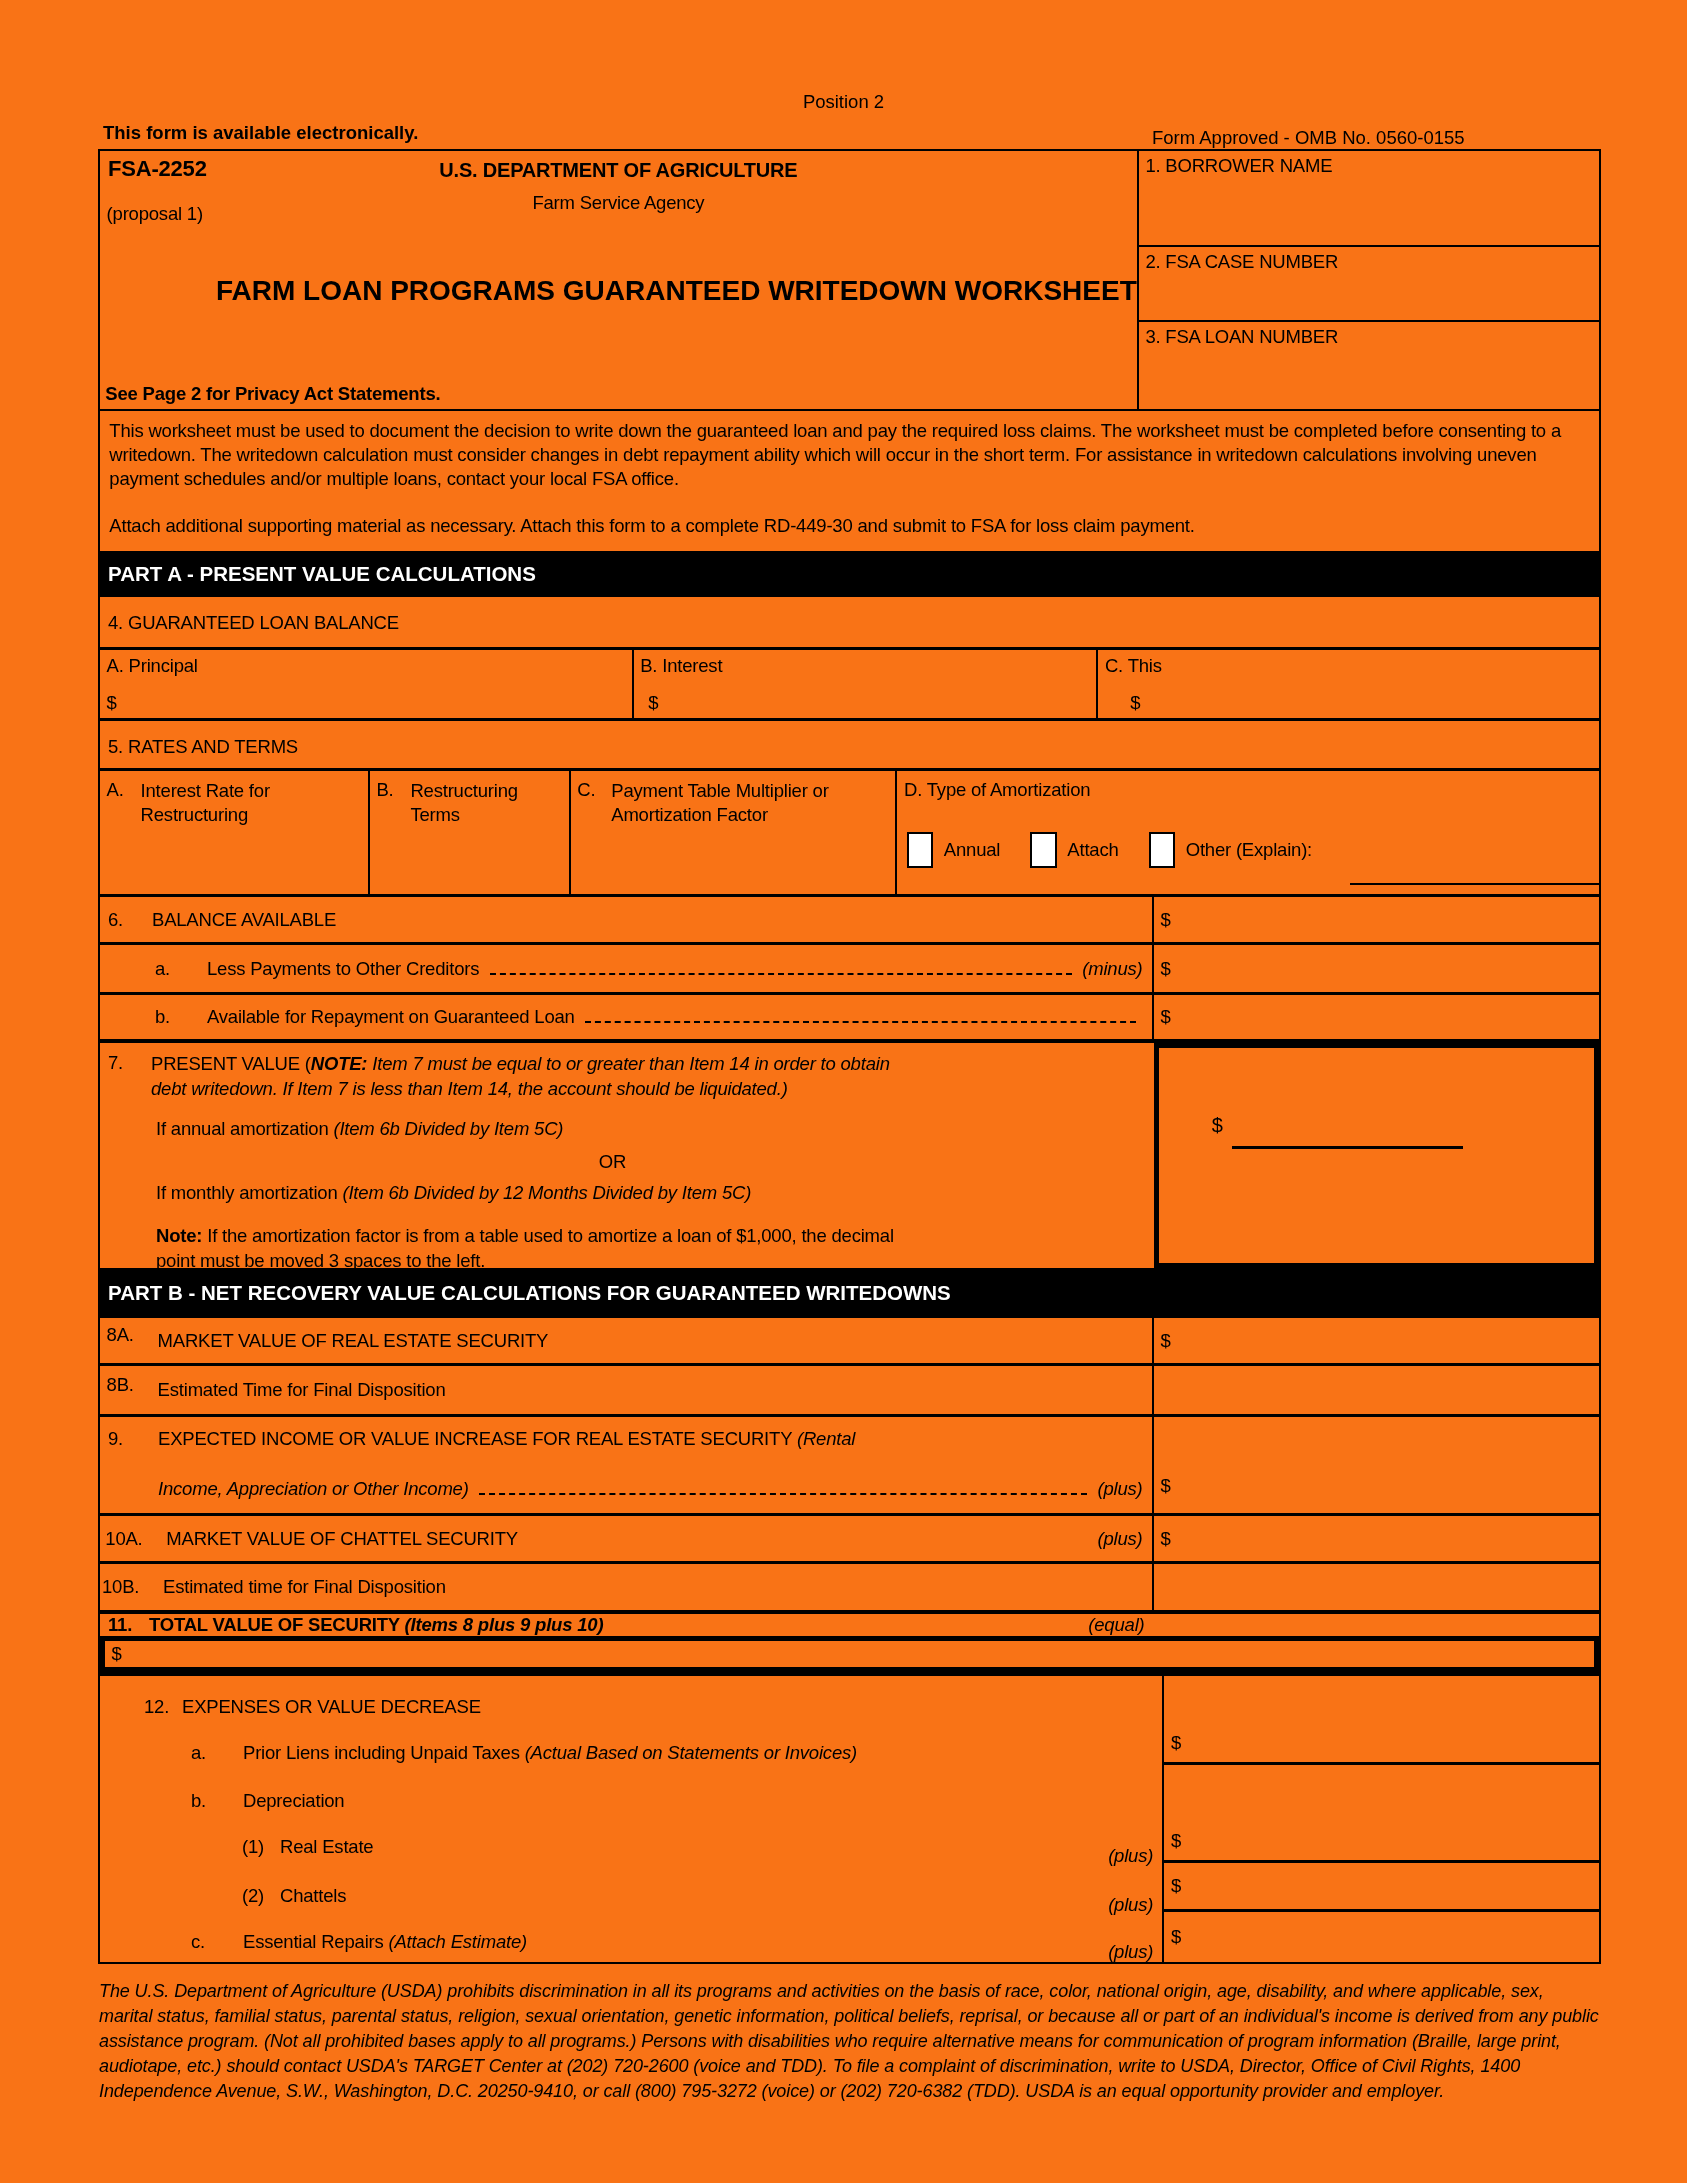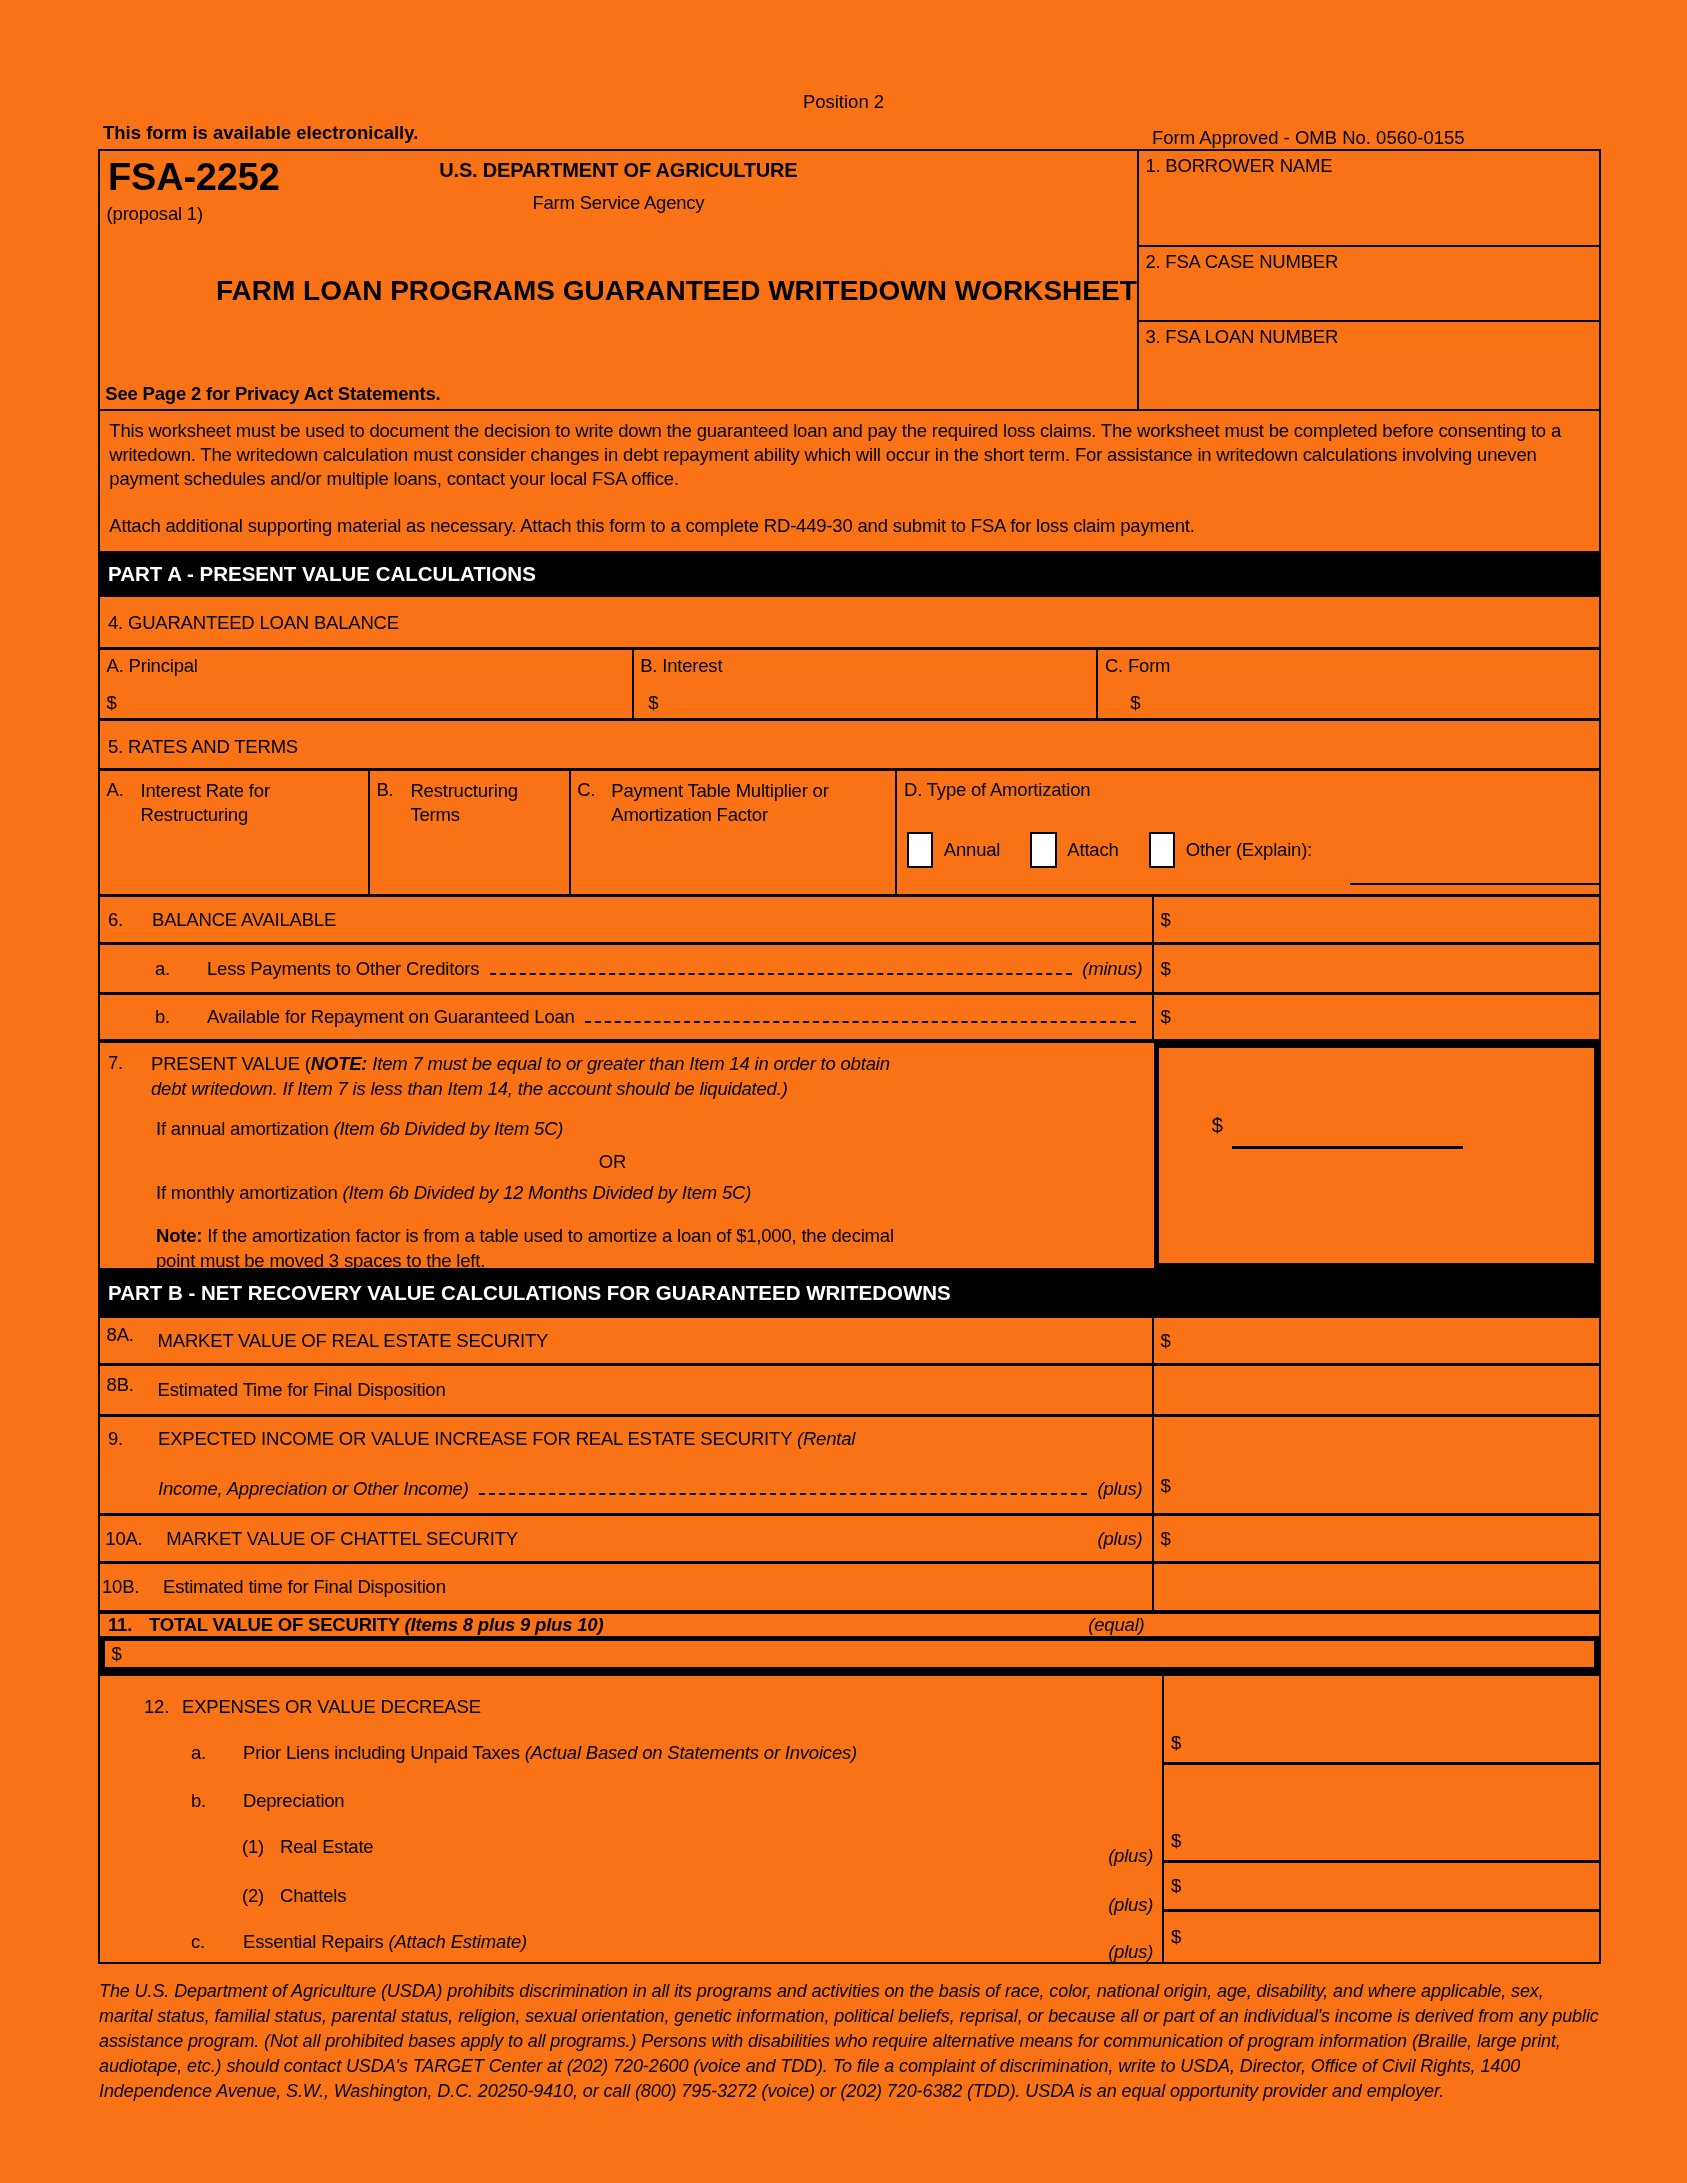--- a/index.html
+++ b/index.html
@@ -7,21 +7,21 @@
         font-family:"Liberation Sans","DejaVu Sans",sans-serif;font-size:18.5px;overflow:hidden;}
   .page *{box-sizing:border-box;}
   .top-pos{position:absolute;top:91px;left:0;width:1687px;text-align:center;}
   .top-note{position:absolute;top:122px;left:103px;font-weight:bold;}
   .top-omb{position:absolute;top:127px;left:1152px;}
   .form{position:absolute;left:98px;top:149px;width:1503px;border:2.6px solid #000;letter-spacing:-0.2px;}
   
   .hdr{display:flex;height:260px;border-bottom:2px solid #000;}
   .hdr-left{position:relative;width:69.3%;border-right:2px solid #000;}
   .hdr-right{flex:1;display:flex;flex-direction:column;}
-  .form-number{position:absolute;top:5.3px;left:8px;font-size:38px;font-weight:bold;}
+  .form-number{position:absolute;top:5.3px;left:8px;font-size:22px;font-weight:bold;}
   .proposal{position:absolute;top:52px;left:6.6px;}
   .dept{position:absolute;top:8px;left:0;right:0;text-align:center;font-weight:bold;font-size:20px;}
   .agency{position:absolute;top:41px;left:0;right:0;text-align:center;}
   .form-title{position:absolute;top:124px;left:0;right:0;text-align:right;font-weight:bold;font-size:28px;letter-spacing:0;}
   .privacy{position:absolute;bottom:4px;left:5.3px;font-weight:bold;}
   .idbox{padding:4px 6.6px;border-bottom:2px solid #000;}
   .idbox.last{border-bottom:none;flex:1;}
   
   .intro{height:140px;padding:8px 13.2px 0 9.3px;}
   .intro p{margin:0;line-height:24px;max-width:1475px;}
@@ -130,21 +130,21 @@
     <div class="abc" style="height:71px;border-bottom:3.3px solid #000;">
       <div class="abc-cell" style="width:35.6%;">
         <div class="abc-label">A. Principal</div>
         <div class="abc-dollar" style="left:6.6px;">$</div>
       </div>
       <div class="abc-cell" style="width:31%;">
         <div class="abc-label">B. Interest</div>
         <div class="abc-dollar" style="left:14.6px;">$</div>
       </div>
       <div class="abc-cell last" style="width:33.4%;">
-        <div class="abc-label">C. Form</div>
+        <div class="abc-label">C. This</div>
         <div class="abc-dollar" style="left:32px;">$</div>
       </div>
     </div>
 
     <div class="lrow" style="height:50px;border-bottom:3.3px solid #000;">5. RATES AND TERMS</div>
 
     <div class="rt" style="height:126px;border-bottom:3.3px solid #000;">
       <div class="rt-cell" style="width:18%;">
         <span class="rt-num">A.</span>
         <span class="rt-text" style="max-width:146px;">Interest Rate for Restructuring</span>

